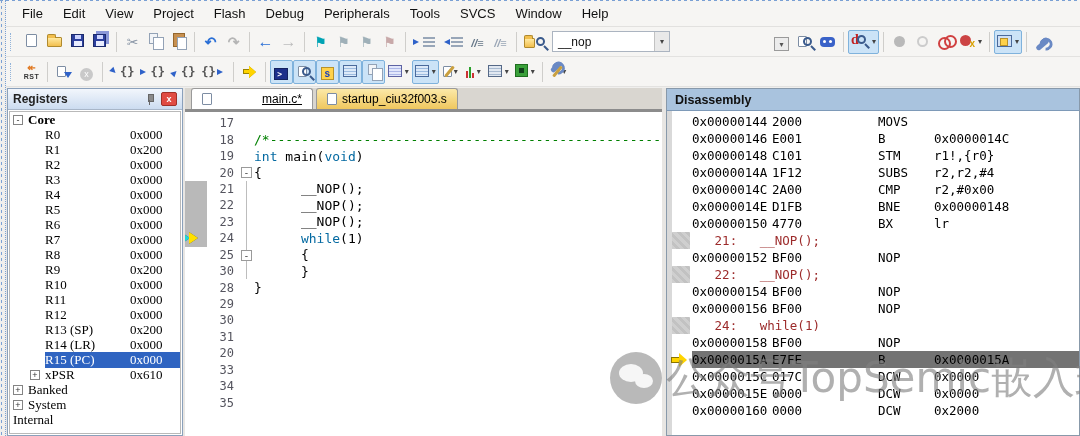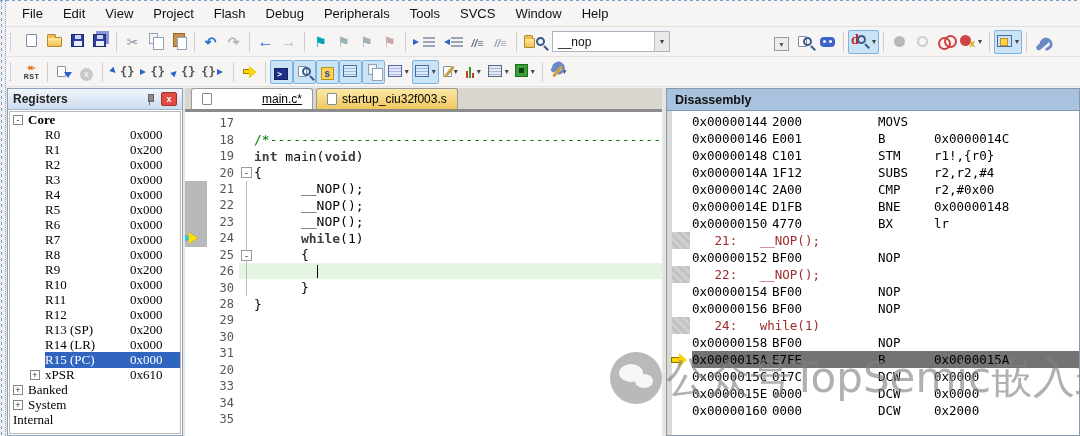--- a/index.html
+++ b/index.html
@@ -152,21 +152,21 @@
   .mg .tri { width:0; height:0; border-top:6px solid transparent; border-bottom:6px solid transparent; filter:drop-shadow(0.5px 0.5px 0 #444); }
   .mg .tri.cy { border-left:9px solid #21d6d6; margin-left:-4px; }
   .mg .tri.ye { border-left:9px solid #ffe000; margin-left:-1px; }
   .cl .ln { width:32px; flex:none; text-align:right; color:#54545e; font-size:12px; padding-right:5px; }
   .cl .fold { width:15px; flex:none; align-self:stretch; position:relative; }
   .fold.guide::before { content:""; position:absolute; left:7px; top:0; bottom:0; width:1px; background:#bdbdbd; }
   .fold .fbox { position:absolute; left:2px; top:3px; width:11px; height:11px; border:1px solid #9a9a9a;
     background:#fff; font:10px "Liberation Sans",sans-serif; line-height:9px; text-align:center; color:#555; }
   .cl .txt { flex:1; align-self:stretch; display:flex; align-items:center; white-space:pre; overflow:hidden; }
   .cl.current .txt, .cl.current .fold { background:#e4f6e2; }
-  .tok-k { color:#404040;font-weight:bold; } .tok-c { color:#008000; } .tok-p { color:#000; }
+  .tok-k { color:#0369a1; } .tok-c { color:#008000; } .tok-p { color:#000; }
   .caret { display:inline-block; width:1px; height:13px; background:#000; }
 
   
   .vsplit { width:4px; flex:none; background:#e8e6e3; }
 
   
   .disasm { width:414px; flex:none; display:flex; flex-direction:column; border:1px solid #8899aa; background:#fff; overflow:hidden; }
   .disasm-title { height:22px; flex:none; background:#a9c3de; border-bottom:1px solid #7e9ab8;
     display:flex; align-items:center; padding:0 8px; font:bold 12.5px "Liberation Sans",sans-serif; color:#101010; }
   .disasm-body { flex:1; position:relative; overflow:hidden; padding:2px 0 0 0;
@@ -700,26 +700,20 @@
               <span class="txt"><span class="tok-p">      </span><span class="tok-k">while</span><span class="tok-p">(1)</span></span>
             </div>
             <div class="cl">
               <span class="mg"></span>
               <span class="ln">25</span>
               <span class="fold guide">
                 <span class="fbox">-</span>
               </span>
               <span class="txt"><span class="tok-p">      {</span></span>
             </div>
-            <div class="cl current">
-              <span class="mg"></span>
-              <span class="ln">26</span>
-              <span class="fold guide"></span>
-              <span class="txt"><span class="caret" style="margin-left: 63px;"></span></span>
-            </div>
             <div class="cl">
               <span class="mg"></span>
               <span class="ln">30</span>
               <span class="fold guide"></span>
               <span class="txt"><span class="tok-p">      }</span></span>
             </div>
             <div class="cl">
               <span class="mg"></span>
               <span class="ln">28</span>
               <span class="fold"></span>

